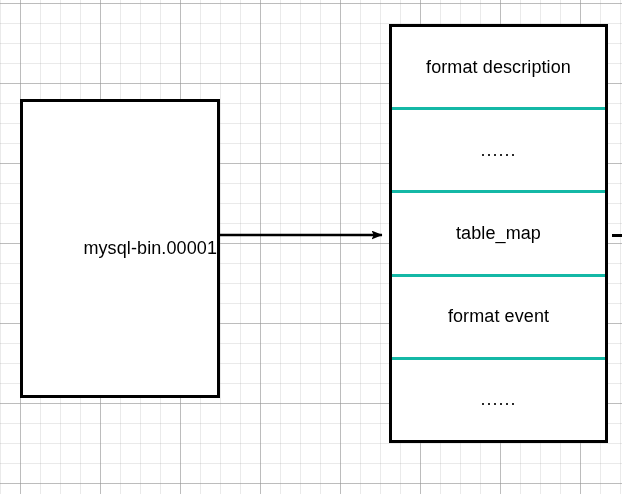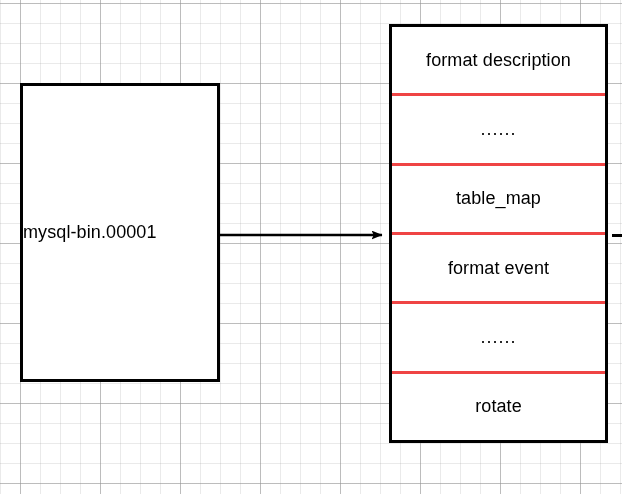--- a/index.html
+++ b/index.html
@@ -37,21 +37,22 @@
   }
 
   
   .node-box {
     position: absolute;
     box-sizing: border-box;
     background: #ffffff;
     border: 3px solid #000000;
     display: flex;
     align-items: center;
-    justify-content: flex-start;
+    justify-content: flex-end;
+    margin-top: 16px;
   }
   #binlog-file-node {
     left: 20px;
     top: 83px;
     width: 200px;
     height: 299px;
   }
   .node-label {
     font-size: 18px;
     line-height: 1.15;
@@ -72,21 +73,21 @@
     background: #ffffff;
     display: flex;
     flex-direction: column;
   }
   .event-row {
     box-sizing: border-box;
     flex: 1 1 0;
     display: flex;
     align-items: center;
     justify-content: center;
-    border-bottom: 3px solid #ef4444;
+    border-bottom: 3px solid #14b8a6;
     background: #ffffff;
   }
   .event-row:last-child {
     border-bottom: none;
   }
   .event-row-label {
     font-size: 18px;
     color: #000000;
     white-space: nowrap;
     letter-spacing: 0.1px;
@@ -148,21 +149,18 @@
     </div>
 
     <div class="event-row">
       <span class="event-row-label">format event</span>
     </div>
 
     <div class="event-row">
       <span class="event-row-label ellipsis">......</span>
     </div>
 
-    <div class="event-row">
-      <span class="event-row-label">rotate</span>
-    </div>
 
   </div>
 
   <div id="edge-stub"></div>
 
 </div>
 
 </body></html>

